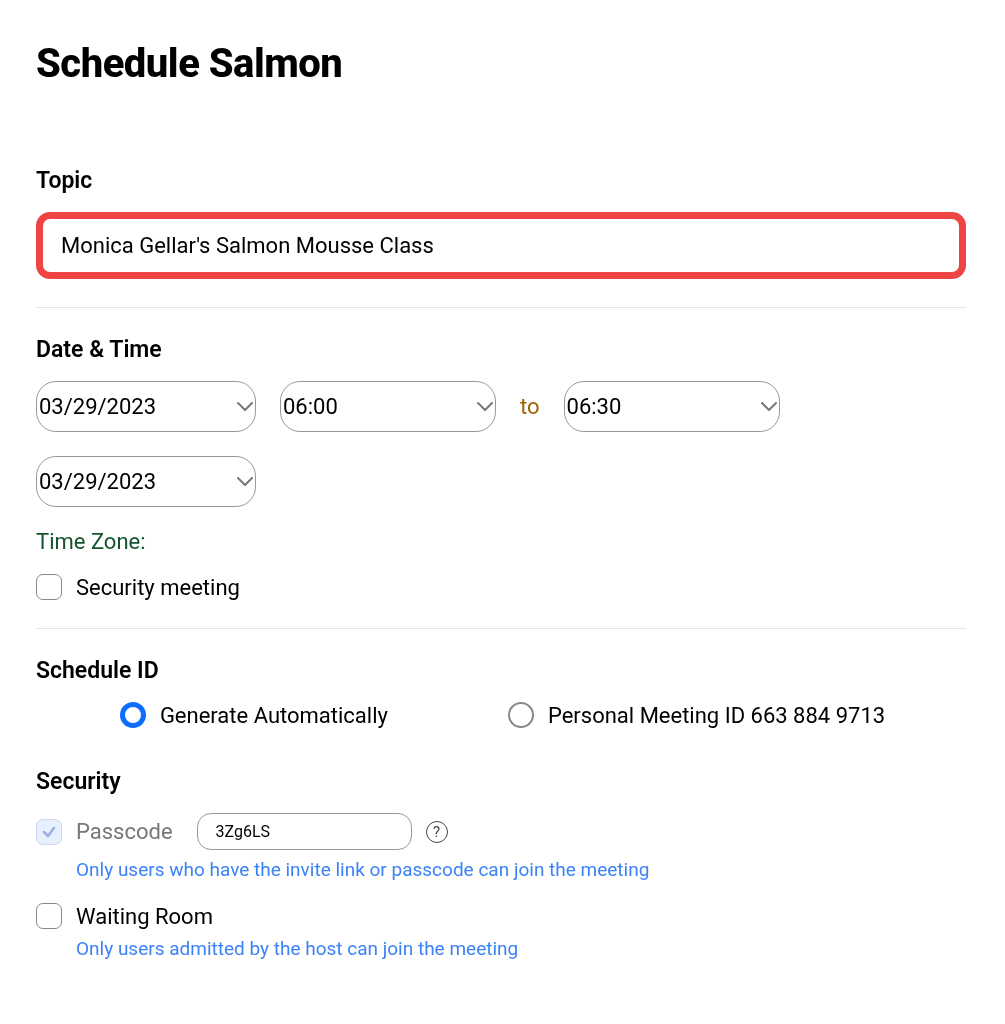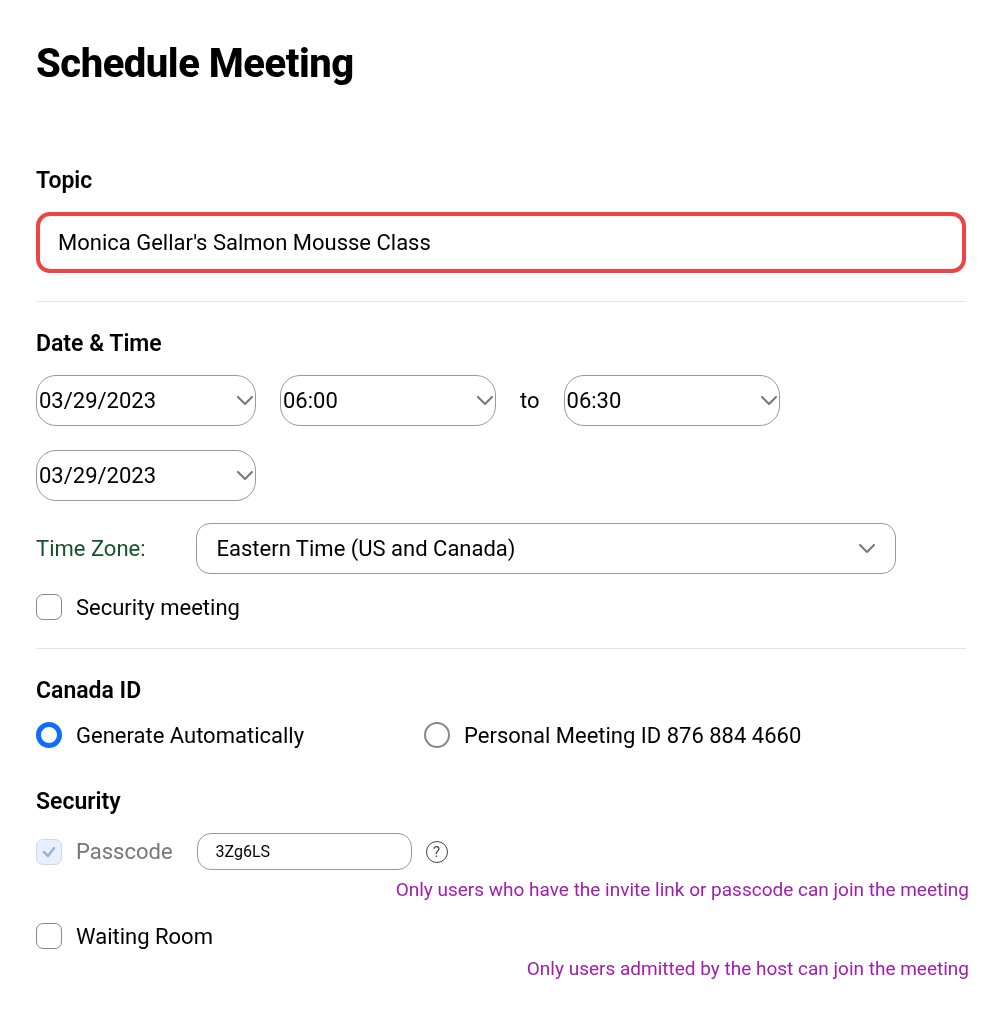--- a/index.html
+++ b/index.html
@@ -23,21 +23,21 @@
     .section-label {
       font-size: 23px;
       font-weight: 600;
       margin-bottom: 18px;
     }
     .topic-input {
       width: 100%;
       max-width: 930px;
       padding: 14px 18px;
       font-size: 22px;
-      border: 4px solid #ef4444;
+      border: 7px solid #ef4444;
       border-radius: 14px;
       outline: none;
       font-family: inherit;
     }
     .divider {
       border: none;
       border-top: 1px solid #e5e5e5;
       margin: 28px 0;
       max-width: 930px;
     }
@@ -60,21 +60,21 @@
       background: #fff;
       gap: 16px;
     }
     .select-box .value {
       flex: 0 0 auto;
     }
     .date-select { width: 220px; }
     .time-select { width: 216px; justify-content: space-between; gap:30px; }
     .to-text {
       font-size: 22px;
-      color: #000000;
+      color: #a16207;
     }
     .timezone-row {
       display: flex;
       align-items: center;
       gap: 50px;
       margin-bottom: 20px;
     }
     .timezone-label {
       font-size: 22px;
       color: #14532d;
@@ -122,20 +122,21 @@
       font-size: 22px;
     }
     .checkbox-label.muted {
       color: #777;
     }
     .radio-row {
       display: flex;
       align-items: center;
       gap: 120px;
       margin-bottom: 40px;
+      justify-content: center;
     }
     .radio-option {
       display: flex;
       align-items: center;
       gap: 14px;
     }
     .radio {
       width: 26px;
       height: 26px;
       border: 2px solid #888;
@@ -183,35 +184,34 @@
       display: inline-flex;
       align-items: center;
       justify-content: center;
       font-size: 15px;
       cursor: pointer;
       color: #444;
       flex-shrink: 0;
     }
     .hint-text {
       font-size: 19px;
-      color: #a21caf;
+      color: #3b82f6;
       margin-left: 40px;
       margin-bottom: 22px;
-      text-align: right;
     }
     .chevron {
       flex-shrink: 0;
     }
   </style>
 </head>
 <body>
 
 
 
-<h1 class="page-title">Schedule Meeting</h1>
+<h1 class="page-title">Schedule Salmon</h1>
 
 
 <div class="section-label">Topic</div>
 <input type="text" class="topic-input" value="Monica Gellar's Salmon Mousse Class" style="">
 
 <hr class="divider">
 
 
 <div class="section-label">Date &amp; Time</div>
 
@@ -238,48 +238,42 @@
   <div class="select-box date-select">
     <span class="value">03/29/2023</span>
     <svg class="chevron" width="16" height="10" viewBox="0 0 16 10">
         <path d="M1 1 L8 8 L15 1" stroke="#777" stroke-width="2" fill="none" stroke-linecap="round" stroke-linejoin="round"></path>
       </svg>
   </div>
 </div>
 
 <div class="timezone-row">
   <span class="timezone-label">Time Zone:</span>
-  <div class="timezone-select">
-    <span>Eastern Time (US and Canada)</span>
-    <svg class="chevron" width="16" height="10" viewBox="0 0 16 10">
-        <path d="M1 1 L8 8 L15 1" stroke="#777" stroke-width="2" fill="none" stroke-linecap="round" stroke-linejoin="round"></path>
-      </svg>
-  </div>
 </div>
 
 <div class="checkbox-row">
   <span class="checkbox">
     
   </span>
   <span class="checkbox-label">Security meeting</span>
 </div>
 
 <hr class="divider">
 
 
-<div class="section-label">Canada ID</div>
+<div class="section-label">Schedule ID</div>
 
 <div class="radio-row">
   <div class="radio-option">
     <span class="radio selected"></span>
     <span class="radio-label">Generate Automatically</span>
   </div>
   <div class="radio-option">
     <span class="radio"></span>
-    <span class="radio-label">Personal Meeting ID 876 884 4660</span>
+    <span class="radio-label">Personal Meeting ID 663 884 9713</span>
   </div>
 </div>
 
 
 <div class="section-label">Security</div>
 
 <div class="security-row">
   <span class="checkbox locked">
     <svg width="16" height="16" viewBox="0 0 16 16">
         <path d="M3 8 L7 12 L13 4" stroke="#9cb2dc" stroke-width="2.5" fill="none" stroke-linecap="round" stroke-linejoin="round"></path>

